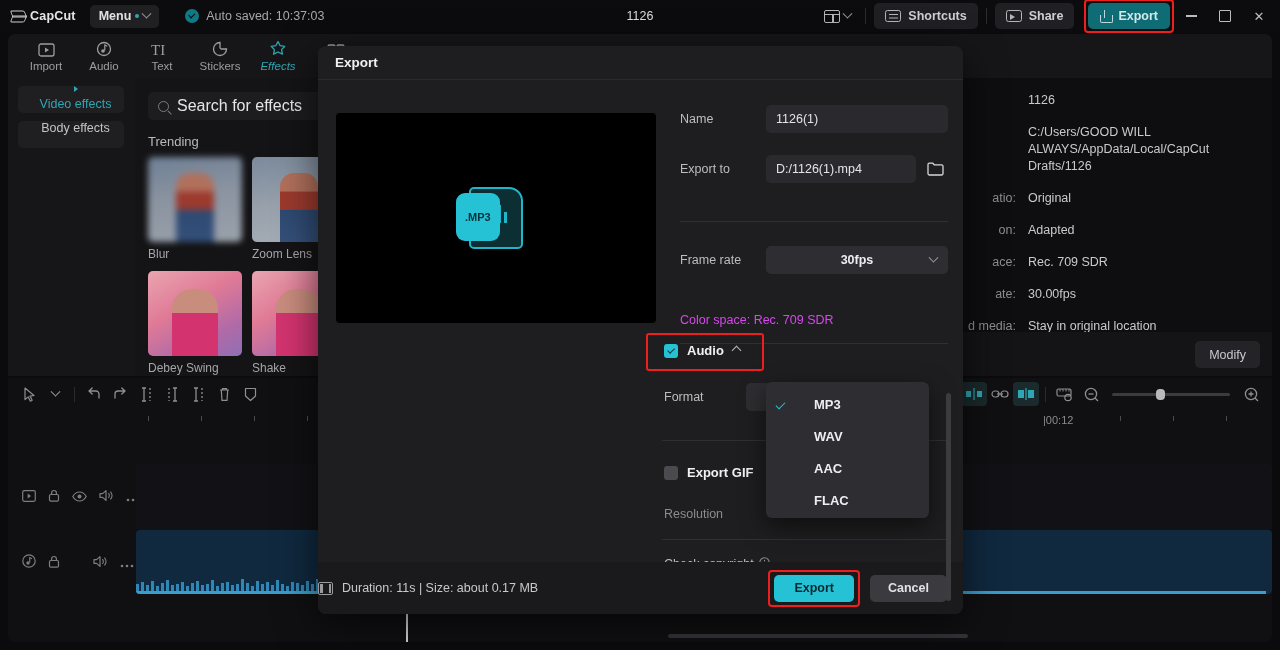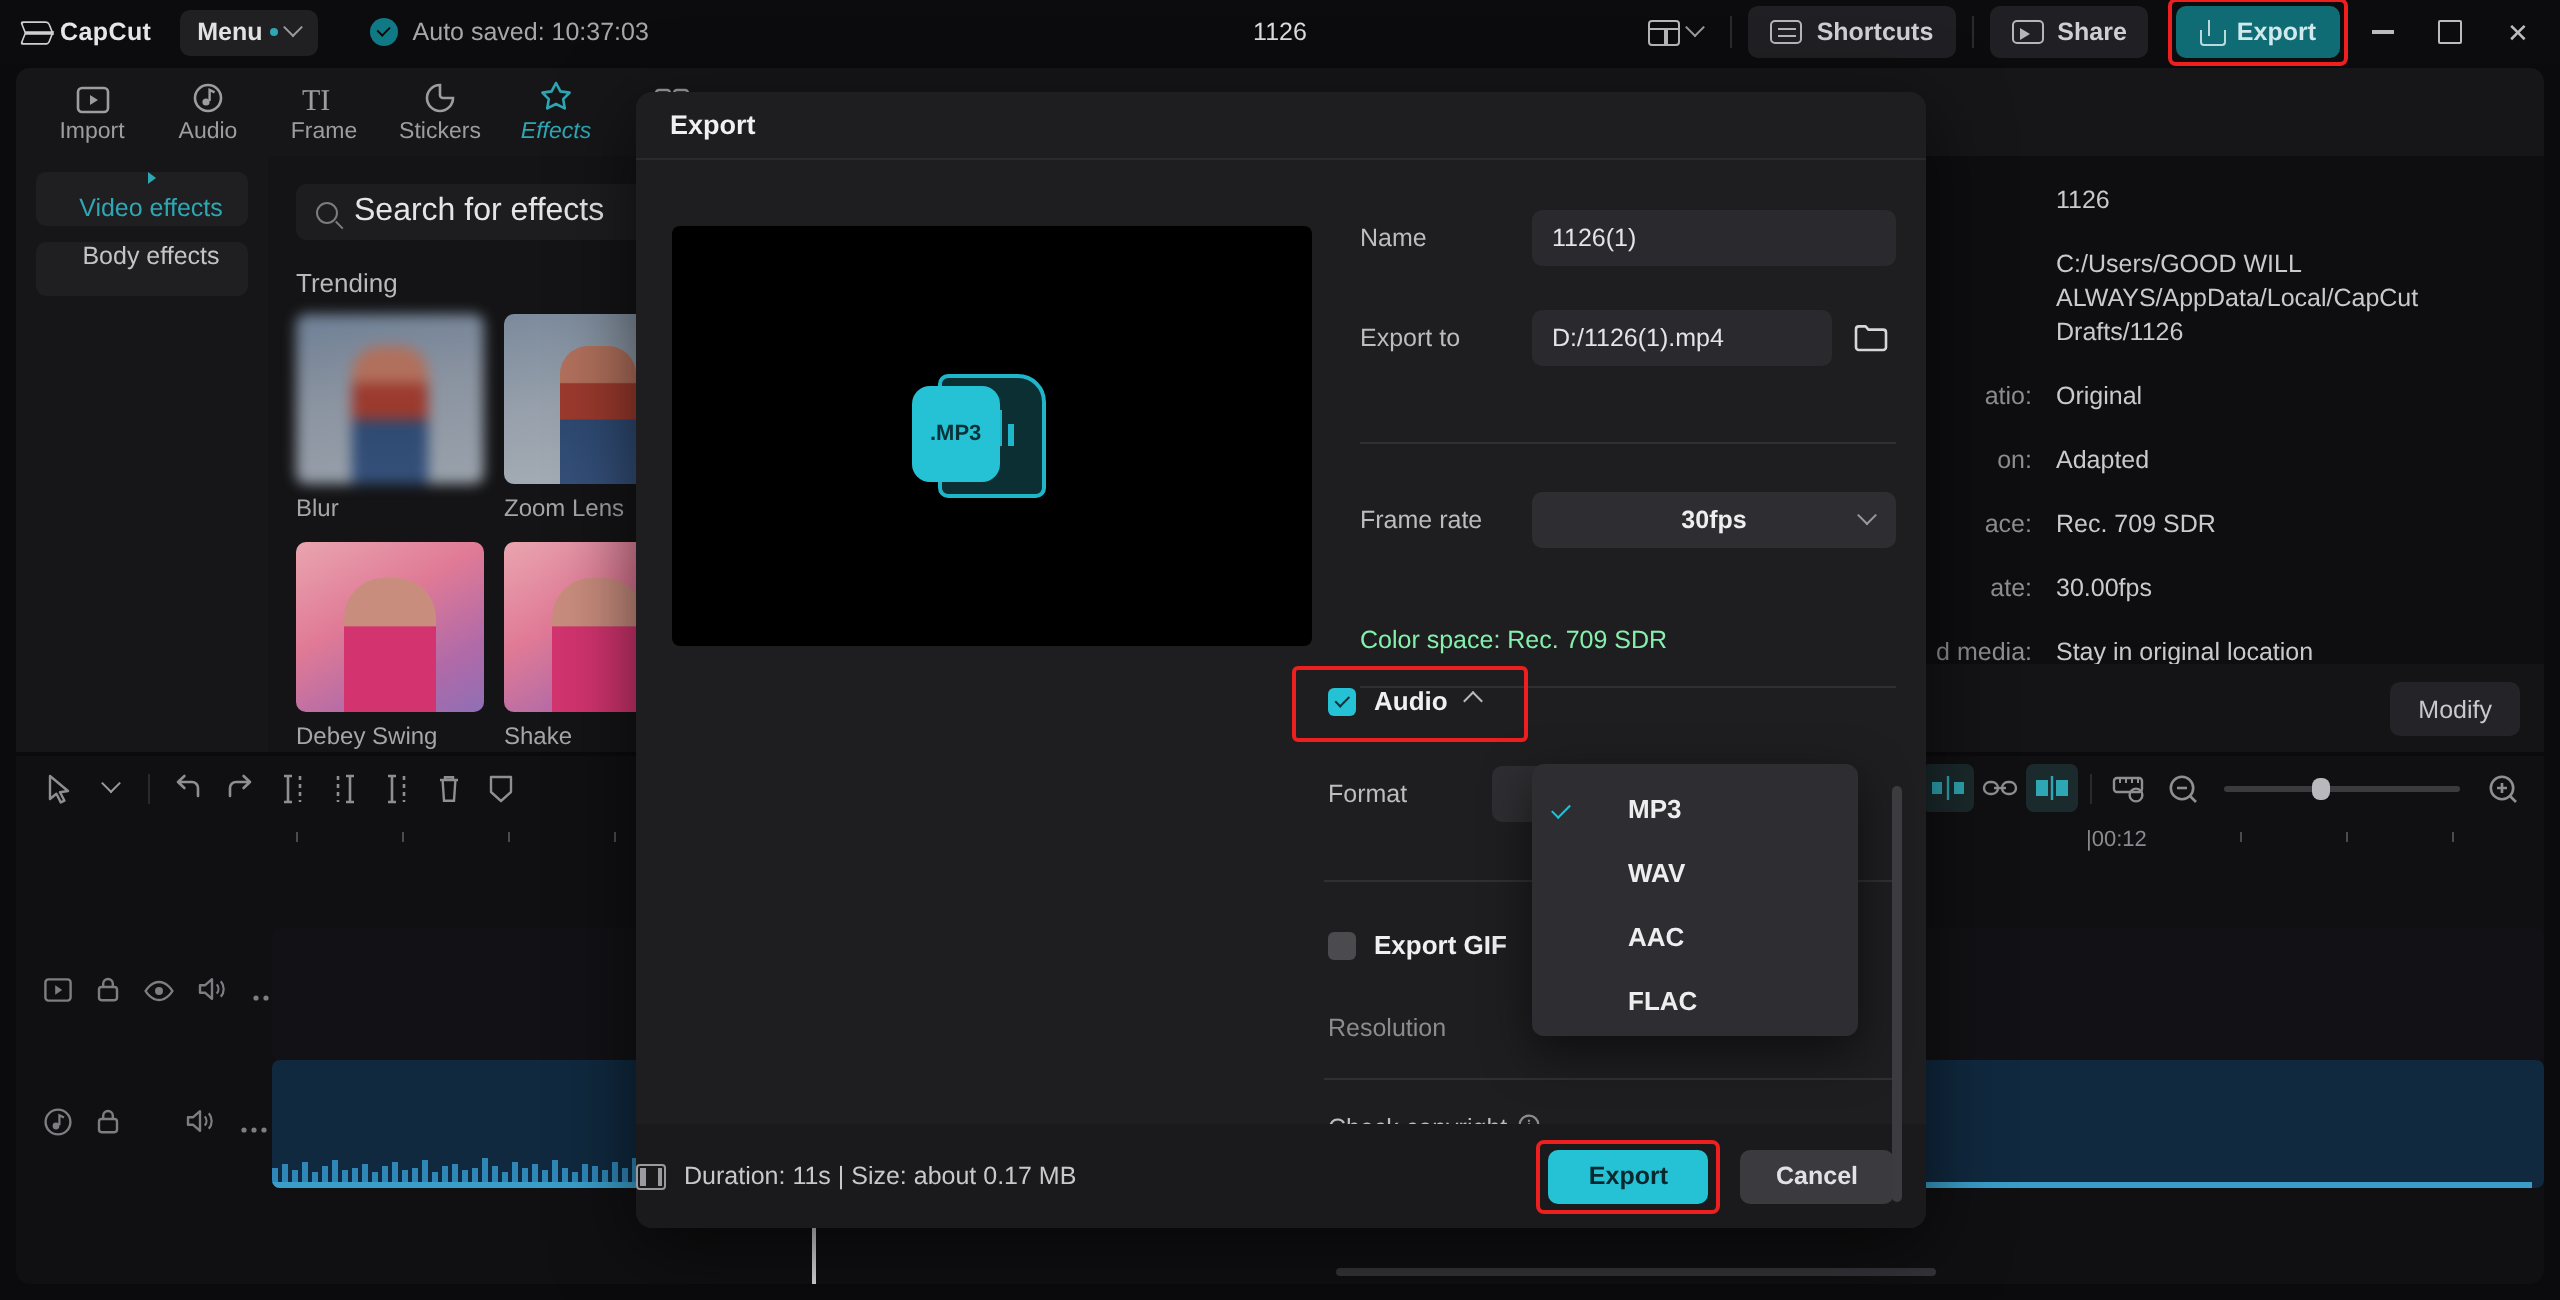--- a/index.html
+++ b/index.html
@@ -183,21 +183,21 @@
   .flabel { width: 86px; font-size:12.5px; color:#bdbdc1; }
   .finput { flex:1; height:28px; border-radius:5px; background:#2a2a2e; display:flex; align-items:center;
             padding-left:10px; font-size:12.5px; color:#e4e4e7; }
   .folder-btn { width:26px; height:26px; margin-left:6px; display:flex; align-items:center; justify-content:center; }
   .divider { position:absolute; left:362px; width:268px; height:1px; background:#303034; }
   .select {
     flex:1; height:28px; border-radius:5px; background:#2e2e32; display:flex; align-items:center;
     justify-content:center; position:relative; font-size:12.5px; color:#eeeef0; font-weight:700;
   }
   .select .chev { position:absolute; right:11px; }
-  .muted-line { position:absolute; left:362px; font-size:12.5px; color:#86efac; }
+  .muted-line { position:absolute; left:362px; font-size:12.5px; color:#d946ef; }
 
   .audio-section { position:absolute; left:346px; top:262px; width:284px; }
   .hl-box { position:absolute; left:-18px; top:-10px; width:118px; height:38px; border:2px solid #ee1f1f; border-radius:3px; }
   .chk { width:14px; height:14px; border-radius:3px; background:#25c2d6; display:flex; align-items:center; justify-content:center; }
   .chk::after { content:""; width:6px; height:3px; border-left:1.8px solid #10343a; border-bottom:1.8px solid #10343a;
                 transform:rotate(-45deg) translate(.5px,-1px); }
   .chk.off { background:#4a4a4f; }
   .chk.off::after { display:none; }
   .sec-title { font-size:13px; color:#f0f0f2; font-weight:700; }
   .caret-up { width:7px; height:7px; border-left:1.4px solid #b9b9bd; border-top:1.4px solid #b9b9bd; transform:rotate(45deg); }
@@ -299,21 +299,21 @@
             </svg>
         </span>
         <span>Audio</span>
       </div>
       <div class="tab">
         <span class="tab-ico">
           <svg width="22" height="15" viewBox="0 0 22 15">
               <text x="0" y="13" font-family="Liberation Serif, serif" font-size="15" fill="#9d9da1">TI</text>
             </svg>
         </span>
-        <span>Frame</span>
+        <span>Text</span>
       </div>
       <div class="tab">
         <span class="tab-ico">
           <svg width="16" height="16" viewBox="0 0 16 16">
               <path d="M14.5 8A6.5 6.5 0 1 1 8 1.5v5a1.5 1.5 0 0 0 1.5 1.5z" fill="none" stroke="#9d9da1" stroke-width="1.3"></path>
             </svg>
         </span>
         <span>Stickers</span>
       </div>
       <div class="tab active">

